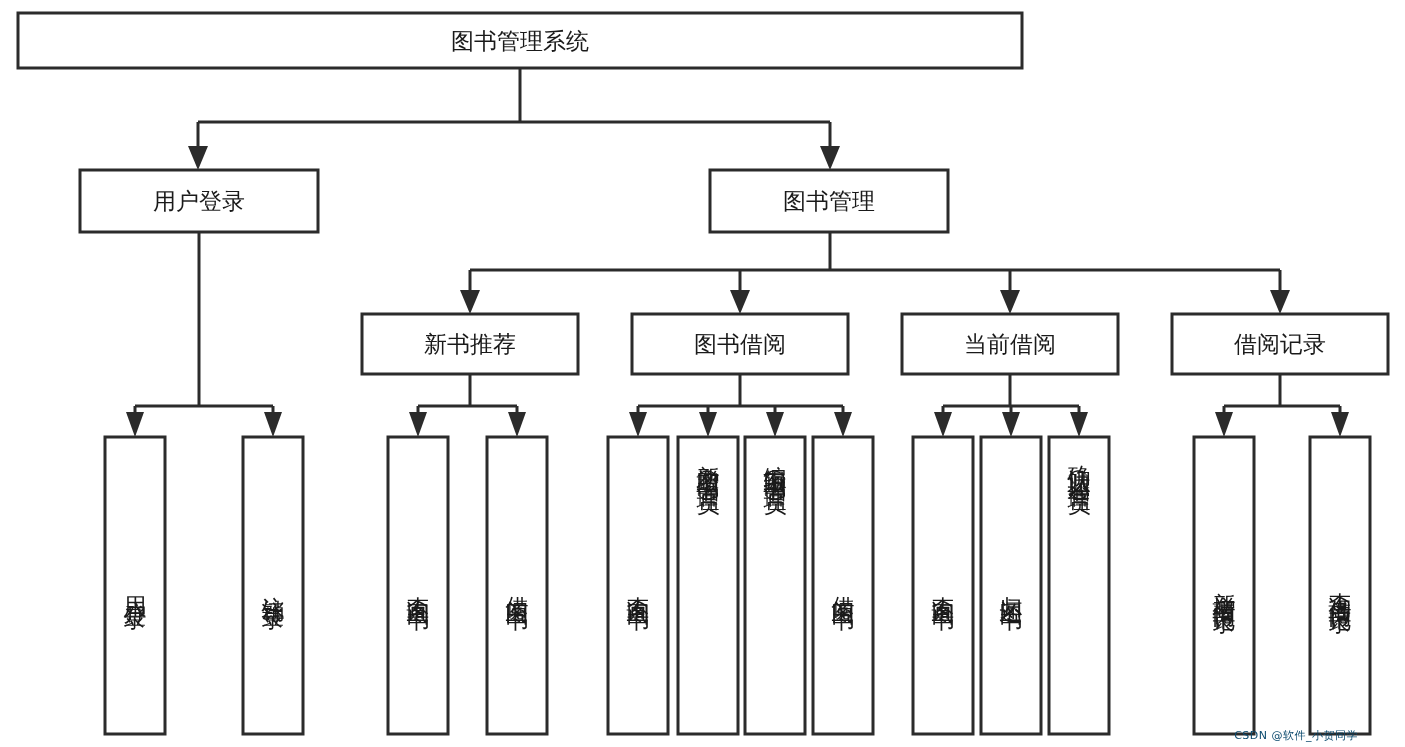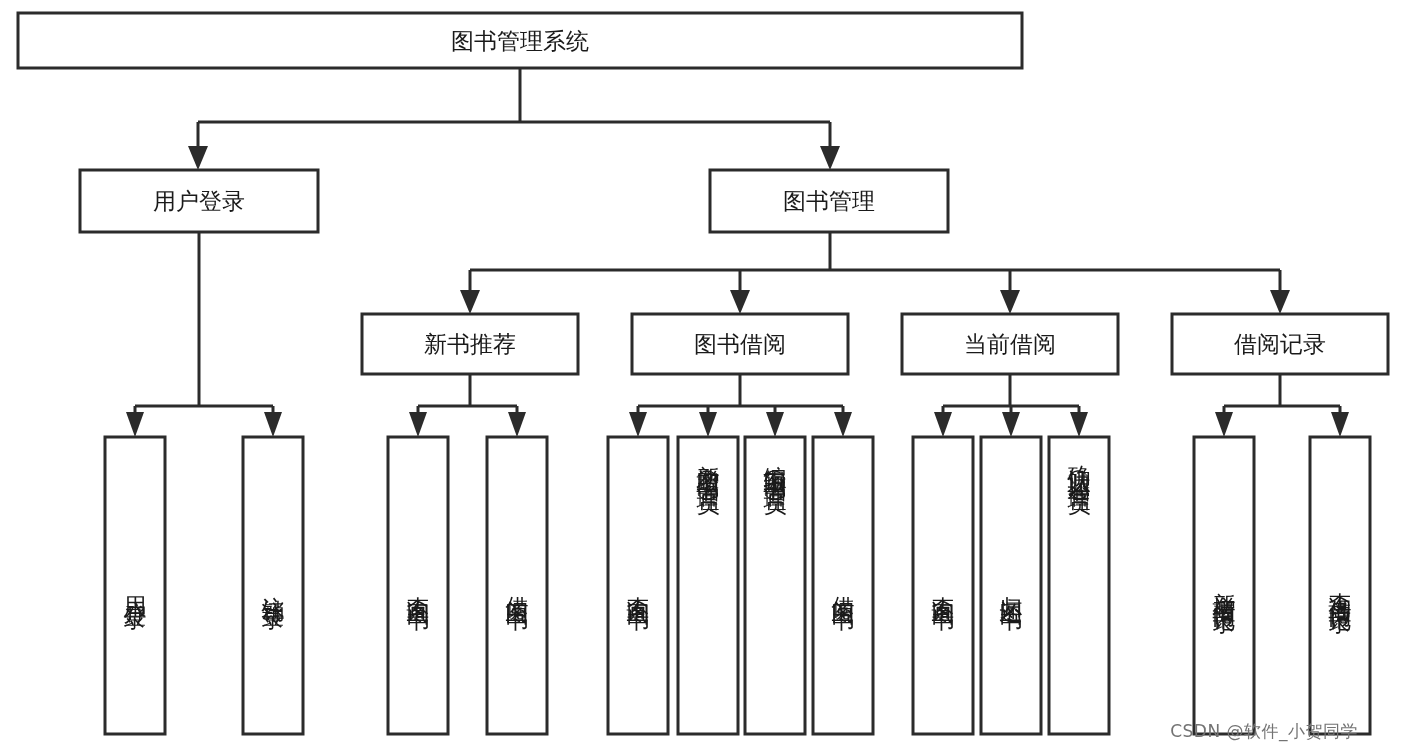--- a/index.html
+++ b/index.html
@@ -56,22 +56,22 @@
     writing-mode: vertical-rl;
     text-orientation: upright;
     letter-spacing: 3px;
     white-space: pre;
   }
   .watermark {
     position: absolute;
     right: 8px;
     bottom: 4px;
     font-family: "DejaVu Sans", "Liberation Sans", sans-serif;
-    font-size: 17px;
-    color: #737373;
+    font-size: 11px;
+    color: #0c4a6e;
     letter-spacing: 0.5px;
     user-select: none;
     pointer-events: none;
   }
 </style>
 </head>
 <body>
 
 <div id="diagram-root">
 

